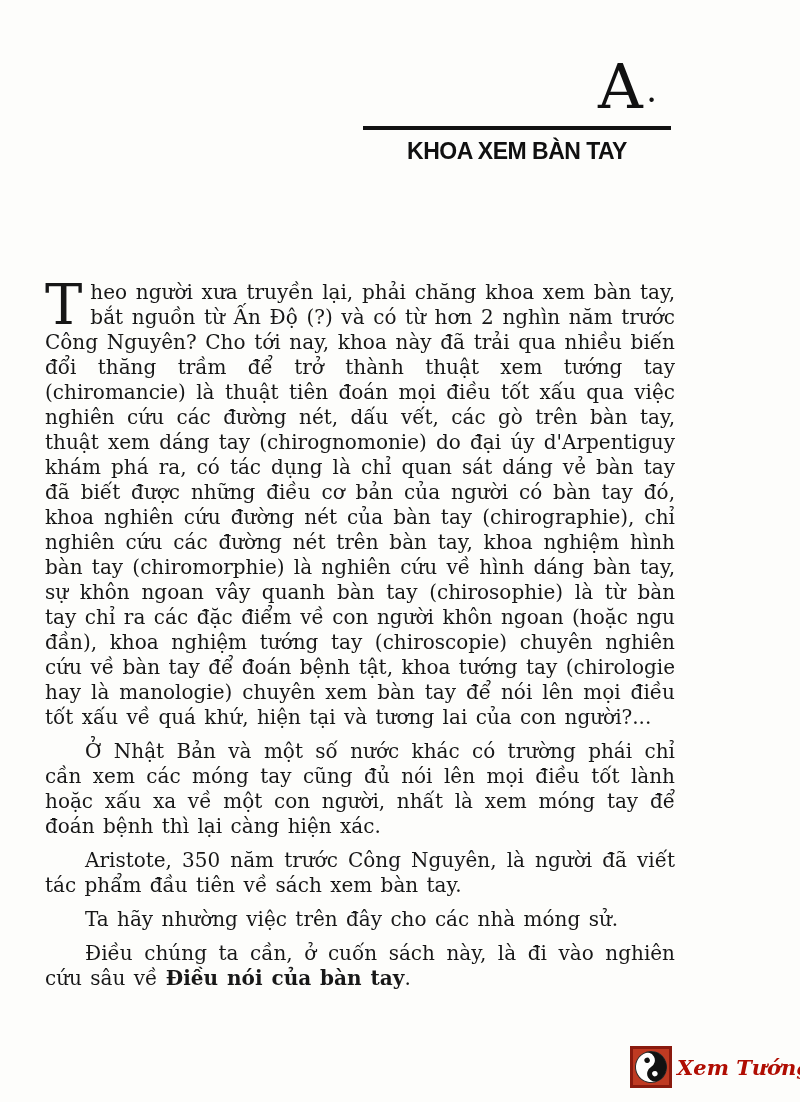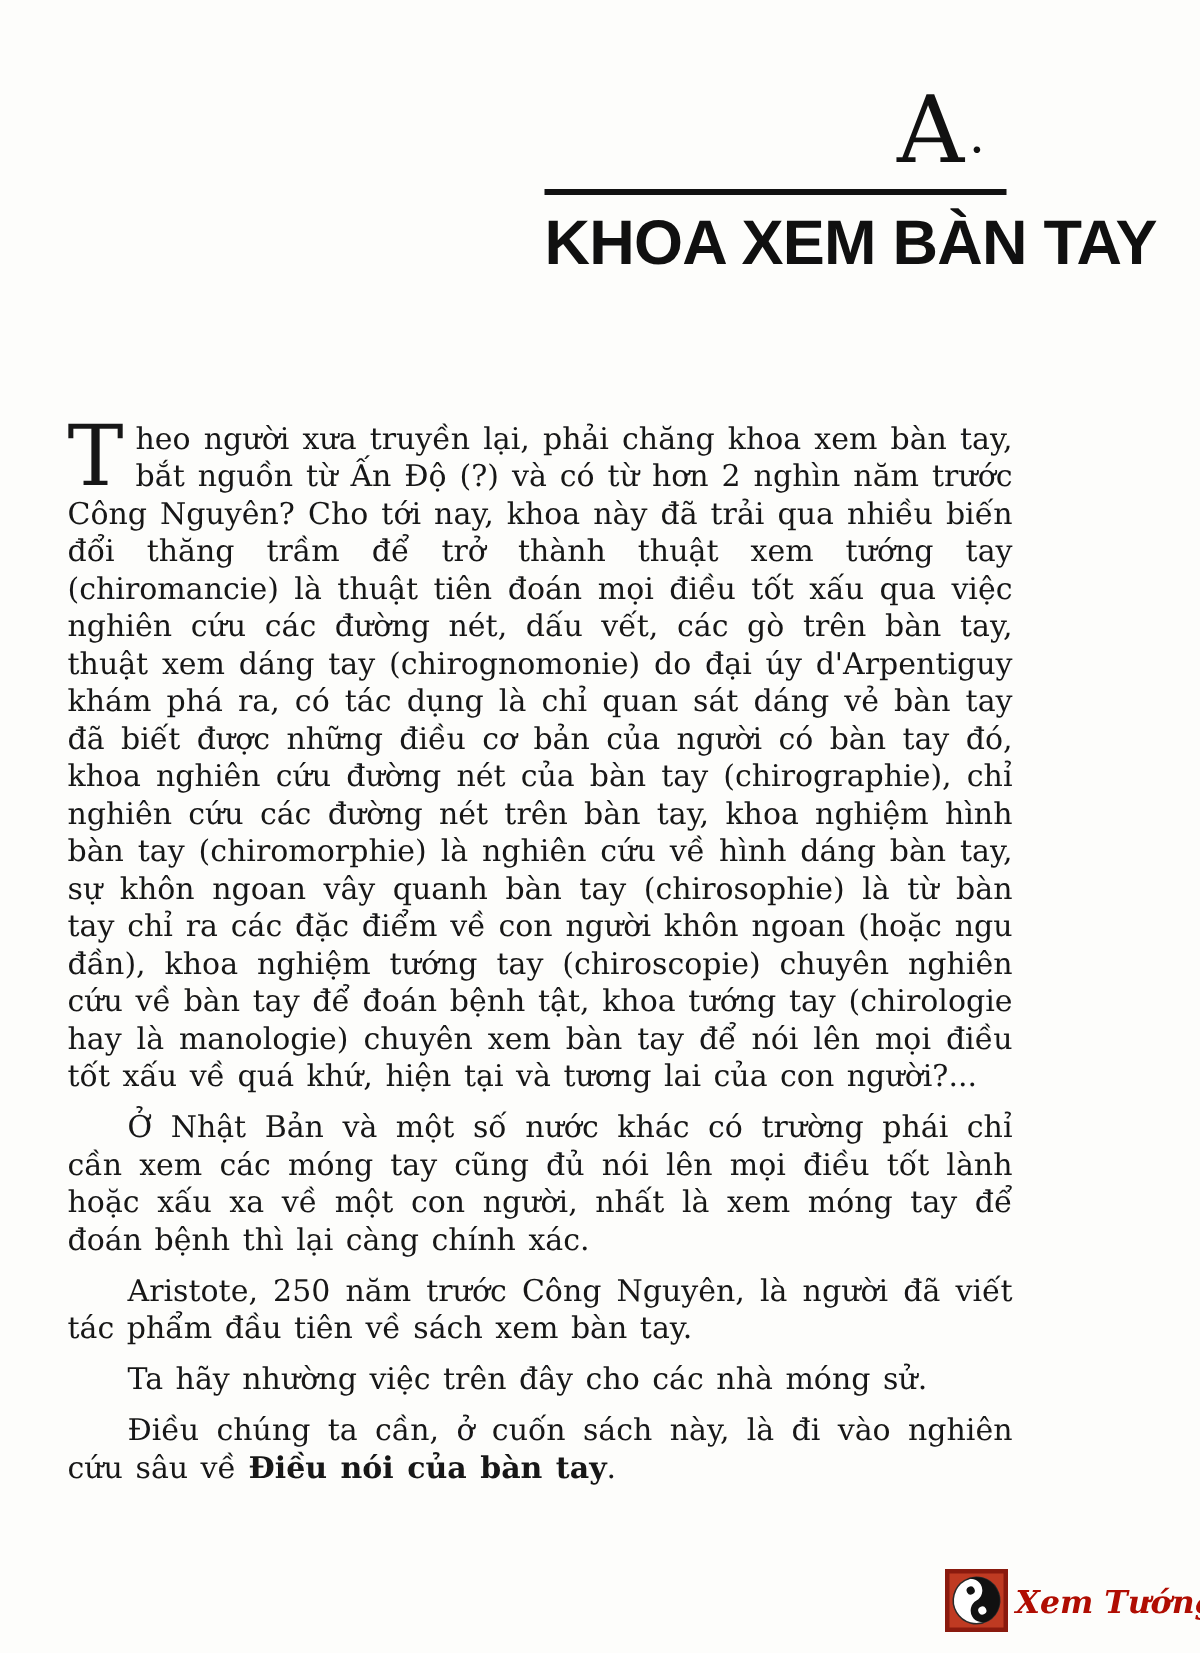--- a/index.html
+++ b/index.html
@@ -36,21 +36,21 @@
     width: 308px; height: 4px;
     background: #121212;
   }
   .page-title {
     position: absolute;
     top: 138px; left: 363px;
     width: 308px;
     text-align: center;
     font-family: "Liberation Sans", sans-serif;
     font-weight: 700;
-    font-size: 42px;
+    font-size: 23px;
     letter-spacing: -0.5px;
     color: #101010;
     white-space: nowrap;
   }
 
   
   .content {
     position: absolute;
     left: 45px; top: 280px;
     width: 630px;
@@ -95,22 +95,22 @@
 <div class="page">
 
   <div class="section-letter"><span>A</span><span class="mark">.</span></div>
 
   <div class="title-rule"></div>
 
   <div class="page-title">KHOA XEM BÀN TAY</div>
 
   <div class="content">
       <p><span class="dropcap">T</span><span>heo người xưa truyền lại, phải chăng khoa xem bàn tay, bắt nguồn từ Ấn Độ (?) và có từ hơn 2 nghìn năm trước Công Nguyên? Cho tới nay, khoa này đã trải qua nhiều biến đổi thăng trầm để trở thành </span><span class="it">thuật xem tướng tay</span><span> (chiromancie) là thuật tiên đoán mọi điều tốt xấu qua việc nghiên cứu các đường nét, dấu vết, các gò trên bàn tay, </span><span class="it">thuật xem dáng tay</span><span> (chirognomonie) do đại úy d'Arpentiguy khám phá ra, có tác dụng là chỉ quan sát dáng vẻ bàn tay đã biết được những điều cơ bản của người có bàn tay đó, </span><span class="it">khoa nghiên cứu đường nét của bàn tay</span><span> (chirographie), chỉ nghiên cứu các đường nét trên bàn tay, </span><span class="it">khoa nghiệm hình bàn tay</span><span> (chiromorphie) là nghiên cứu về hình dáng bàn tay, </span><span class="it">sự khôn ngoan vây quanh bàn tay</span><span> (chirosophie) là từ bàn tay chỉ ra các đặc điểm về con người khôn ngoan (hoặc ngu đần), </span><span class="it">khoa nghiệm tướng tay</span><span> (chiroscopie) chuyên nghiên cứu về bàn tay để đoán bệnh tật, </span><span class="it">khoa tướng tay</span><span> (chirologie hay là manologie) chuyên xem bàn tay để nói lên mọi điều tốt xấu về quá khứ, hiện tại và tương lai của con người?...</span></p>
-      <p class="indent"><span>Ở Nhật Bản và một số nước khác có trường phái chỉ cần xem các móng tay cũng đủ nói lên mọi điều tốt lành hoặc xấu xa về một con người, nhất là xem móng tay để đoán bệnh thì lại càng chính xác.</span></p>
-      <p class="indent"><span>Aristote, 250 năm trước Công Nguyên, là người đã viết tác phẩm đầu tiên về sách xem bàn tay.</span></p>
+      <p class="indent"><span>Ở Nhật Bản và một số nước khác có trường phái chỉ cần xem các móng tay cũng đủ nói lên mọi điều tốt lành hoặc xấu xa về một con người, nhất là xem móng tay để đoán bệnh thì lại càng hiện xác.</span></p>
+      <p class="indent"><span>Aristote, 350 năm trước Công Nguyên, là người đã viết tác phẩm đầu tiên về sách xem bàn tay.</span></p>
       <p class="indent"><span>Ta hãy nhường việc trên đây cho các nhà móng sử.</span></p>
       <p class="indent"><span>Điều chúng ta cần, ở cuốn sách này, là đi vào nghiên cứu sâu về </span><span class="bd">Điều nói của bàn tay</span><span>.</span></p>
     </div>
 
   <div class="watermark">
     <span class="wm-icon">
       <svg width="42" height="42" viewBox="0 0 42 42">
         <rect x="1.5" y="1.5" width="39" height="39" fill="#bf3a22" stroke="#8a1a0e" stroke-width="3"></rect>
         <g transform="rotate(-30 21 21)">
           <circle cx="21" cy="21" r="15.5" fill="#ffffff" stroke="#2a2a2a" stroke-width="1"></circle>

